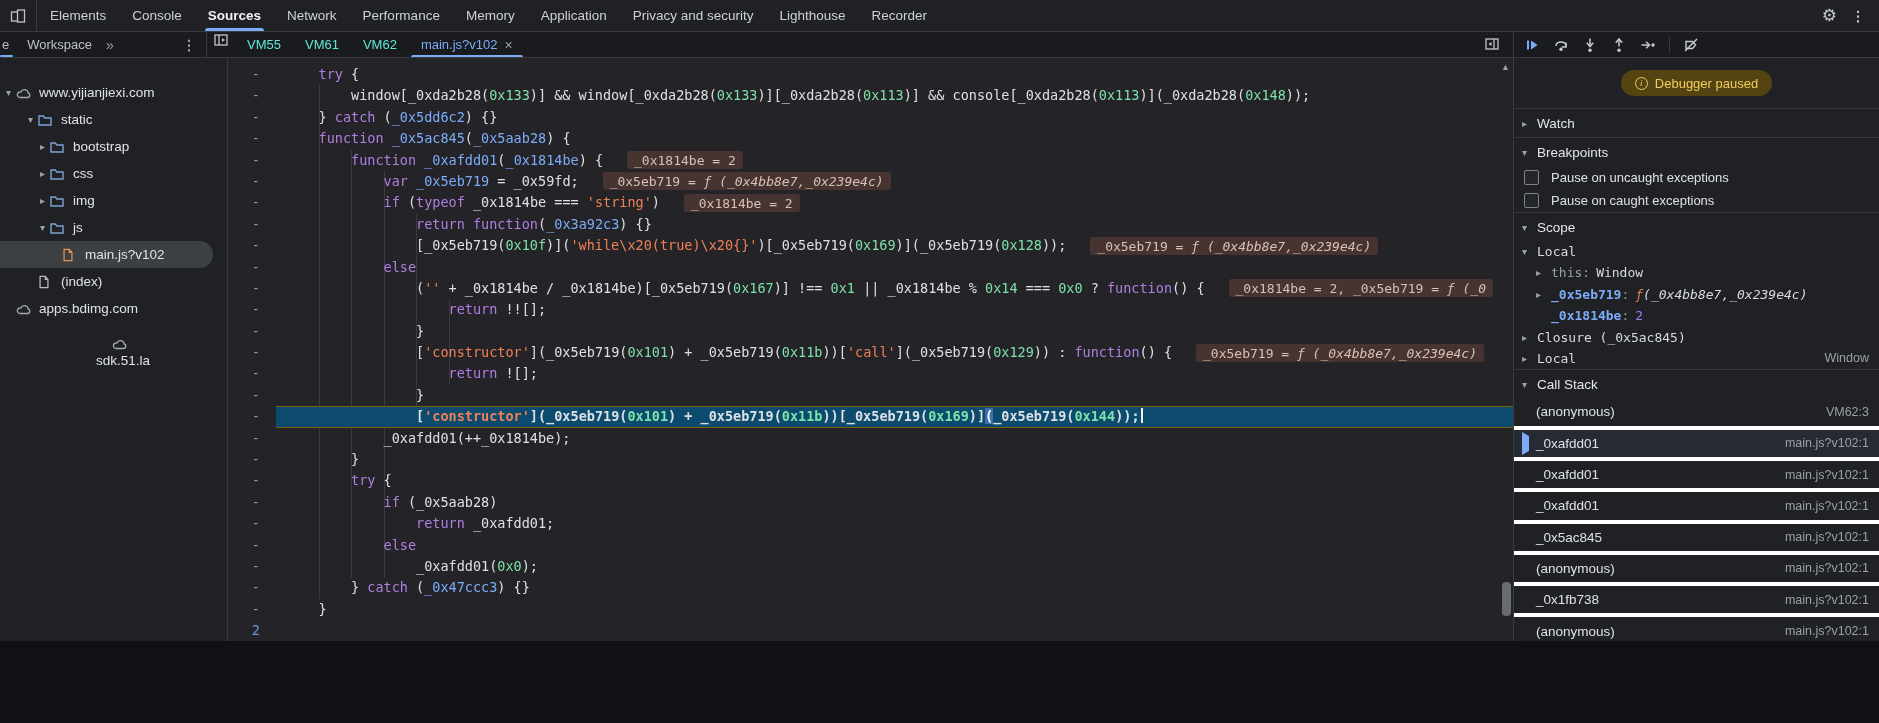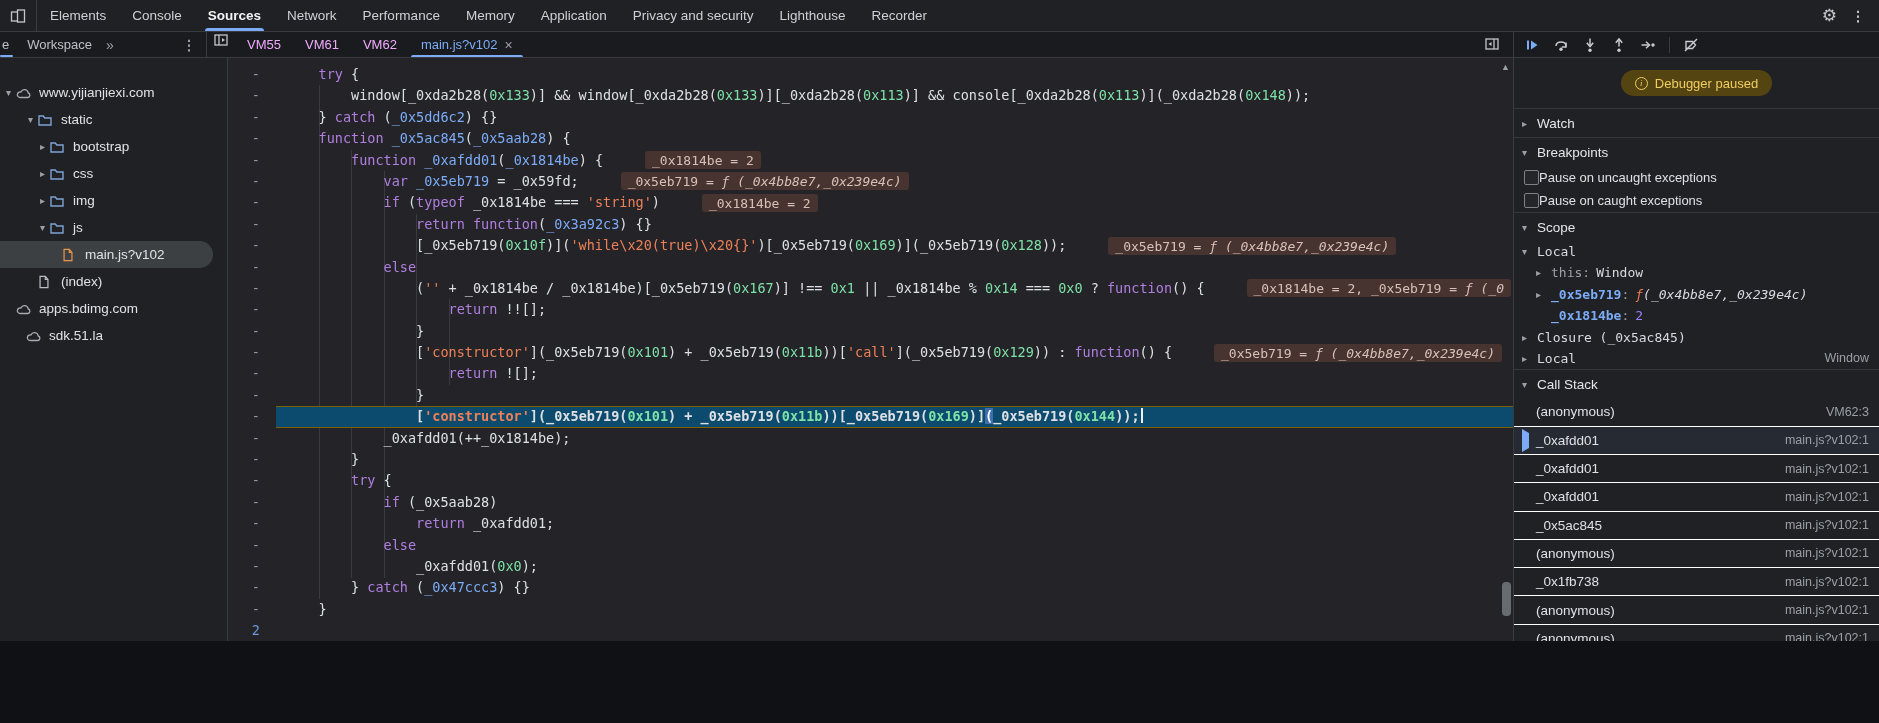--- a/index.html
+++ b/index.html
@@ -24,21 +24,21 @@
     border-right:1px solid #3a3b3e;}
   .nl-partial{position:relative;height:25px;display:flex;align-items:center;padding:0 8px 0 2px;
     font-size:13px;color:#bdc1c6;}
   .nl-partial .pu{position:absolute;left:0;bottom:0;width:13px;height:2.5px;background:#7cacf8;border-radius:2px;}
   .nl-ws{font-size:13px;color:#bdc1c6;padding:0 10px;}
   .nl-more{font-size:14px;color:#9aa0a6;padding:0 4px;}
   .nl-kebab{margin-left:auto;padding-right:10px;color:#9aa0a6;font-size:14px;font-weight:bold;}
   .file-tabs{position:absolute;left:207px;top:0;height:25px;display:flex;align-items:stretch;}
   .ft-icon{display:flex;align-items:center;padding:0 6px;}
   .file-tab{position:relative;display:flex;align-items:center;gap:7px;padding:0 12px;font-size:13px;
-    color:#f0abfc;white-space:nowrap;}
+    color:#5eead4;white-space:nowrap;}
   .file-tab.active{color:#7cacf8;}
   .file-tab.active .underline{position:absolute;left:2px;right:2px;bottom:0;height:2.5px;
     background:#7cacf8;border-radius:2px 2px 0 0;}
   .ft-close{color:#9aa0a6;font-size:14px;line-height:1;}
   .nav-toggle-right{position:absolute;left:1484px;top:4px;}
   .nav-divider{position:absolute;left:1513px;top:0;width:1px;height:25px;background:#3a3b3e;}
   .debug-controls{position:absolute;left:1524px;top:0;height:25px;display:flex;align-items:center;gap:13px;}
   .dc-sep{width:1px;height:16px;background:#3a3b3e;}
   .icon16{width:16px;height:16px;display:inline-block;}
   
@@ -57,54 +57,54 @@
   .gut{flex:0 0 48px;width:48px;text-align:right;padding-right:16px;box-sizing:border-box;
     font:13.5px/21.4px "DejaVu Sans Mono",monospace;color:#8f98a8;}
   .gut.g2{color:#6b96d8;}
   .bod{flex:1;white-space:pre;font:13.5px/21.4px "DejaVu Sans Mono",monospace;color:#dde0e3;
     padding-left:10px;overflow:hidden;}
   .cl.hl .bod{background:#0c4a6e;box-shadow:inset 0 1px 0 #7a6200,inset 0 -1px 0 #7a6200;font-weight:bold;}
   .tok-kw{color:#b07fe0;} .tok-def{color:#7cacf8;} .tok-num{color:#7ee2a8;}
   .tok-str{color:#ee8057;} .tok-pln{color:#dde0e3;}
   .tok-sel{background:#3f6fae;color:#ffffff;}
   .caret{display:inline-block;width:2px;height:15px;background:#eceef0;vertical-align:-2px;margin-left:1px;}
-  .ann{background:#473430;color:#d8c0b8;border-radius:3px;padding:1.5px 7px;margin-left:42px;
+  .ann{background:#473430;color:#d8c0b8;border-radius:3px;padding:1.5px 7px;margin-left:24px;
     font:13px/17px "DejaVu Sans Mono",monospace;}
   .ann .it{font-style:italic;}
   .guide{position:absolute;width:1px;background:#393b40;z-index:1;}
   .ed-scroll-arrow{position:absolute;right:3px;top:4px;color:#9aa0a6;font-size:9px;z-index:3;}
   .ed-scroll-thumb{position:absolute;right:2px;top:524px;width:9px;height:34px;background:#686b70;
     border-radius:4px;z-index:3;}
   
   .rightpanel{width:366px;height:100%;background:#202124;border-left:1px solid #3a3b3e;
     box-sizing:border-box;overflow:hidden;font-size:13.5px;}
   .pill-zone{height:50px;display:flex;align-items:center;justify-content:center;}
   .pill{display:flex;align-items:center;gap:7px;background:#544411;color:#f2cd60;
     border-radius:13px;height:26px;padding:0 14px;font-size:13px;}
   .info-i{width:13px;height:13px;border:1.4px solid #f2cd60;border-radius:50%;display:flex;
     align-items:center;justify-content:center;font-size:9px;font-style:italic;
     font-family:"Liberation Serif",serif;box-sizing:border-box;}
   .sec-h{height:28px;display:flex;align-items:center;border-top:1px solid #36373a;
     padding-left:8px;color:#e3e6ea;}
   .sec-arrow{width:15px;font-size:10px;color:#9aa0a6;}
-  .bp-row{height:23px;display:flex;align-items:center;gap:0;padding-left:10px;color:#dde1e6;font-size:13px;}
+  .bp-row{height:23px;display:flex;align-items:center;gap:12px;padding-left:10px;color:#dde1e6;font-size:13px;}
   .cbx{width:13px;height:13px;border:1px solid #7e8287;border-radius:2px;background:#24262a;flex:0 0 13px;}
   .scope-row{height:21.4px;display:flex;align-items:center;padding-left:8px;
     font:13px/21.4px "DejaVu Sans Mono",monospace;color:#d7dae0;white-space:nowrap;}
   .scope-row .sec-arrow{font-family:"Liberation Sans",sans-serif;}
   .scope-group-label{font-size:13px;}
   .scope-indent{width:14px;flex:0 0 14px;}
   .sr-name-blue{color:#7cacf8;font-weight:bold;}
   .sr-name-dim{color:#9aa0a6;}
   .sr-colon{color:#9aa0a6;margin-right:6px;}
   .v-pln{color:#d7dae0;} .v-num{color:#9980ff;}
   .v-fn{color:#f07b56;font-style:italic;} .v-it{font-style:italic;color:#d7dae0;}
   .sr-right{margin-left:auto;padding-right:10px;color:#9aa0a6;font-size:12.5px;
     font-family:"Liberation Sans",sans-serif;}
-  .frame{height:27.3px;display:flex;align-items:center;border-bottom:1px solid #ffffff;
+  .frame{height:27.3px;display:flex;align-items:center;border-bottom:4px solid #ffffff;
     padding:0 10px 0 8px;}
   .frame.active{background:rgba(124,172,248,0.07);}
   .f-arrow{width:14px;flex:0 0 14px;}
   .f-arrow .tri{width:0;height:0;border-left:7px solid #7cacf8;border-top:4.5px solid transparent;
     border-bottom:4.5px solid transparent;}
   .f-name{color:#dde1e6;font-size:13.5px;}
   .f-loc{margin-left:auto;color:#9aa0a6;font-size:12.5px;}
 </style>
 </head>
 <body>
@@ -311,21 +311,21 @@
         </div>
         <div class="tree-row" style="padding-left: 2px;">
           <span class="tree-arrow"></span>
           <span class="tree-icon">
             <svg viewBox="0 0 16 16" width="17" height="16">
               <path d="M4.8 12.5 a2.8 2.8 0 1 1 .6-5.5 a3.8 3.8 0 0 1 7.3 1 a2.3 2.3 0 0 1 -.4 4.5 z" fill="none" stroke="#a7abb0" stroke-width="1.3"></path>
             </svg>
           </span>
           <span>apps.bdimg.com</span>
         </div>
-        <div class="tree-row" style="padding-left: 12px;">
+        <div class="tree-row" style="padding-left: 19px; flex-direction: column;">
           <span class="tree-arrow"></span>
           <span class="tree-icon">
             <svg viewBox="0 0 16 16" width="17" height="16">
               <path d="M4.8 12.5 a2.8 2.8 0 1 1 .6-5.5 a3.8 3.8 0 0 1 7.3 1 a2.3 2.3 0 0 1 -.4 4.5 z" fill="none" stroke="#a7abb0" stroke-width="1.3"></path>
             </svg>
           </span>
           <span>sdk.51.la</span>
         </div>
       </div>
 

